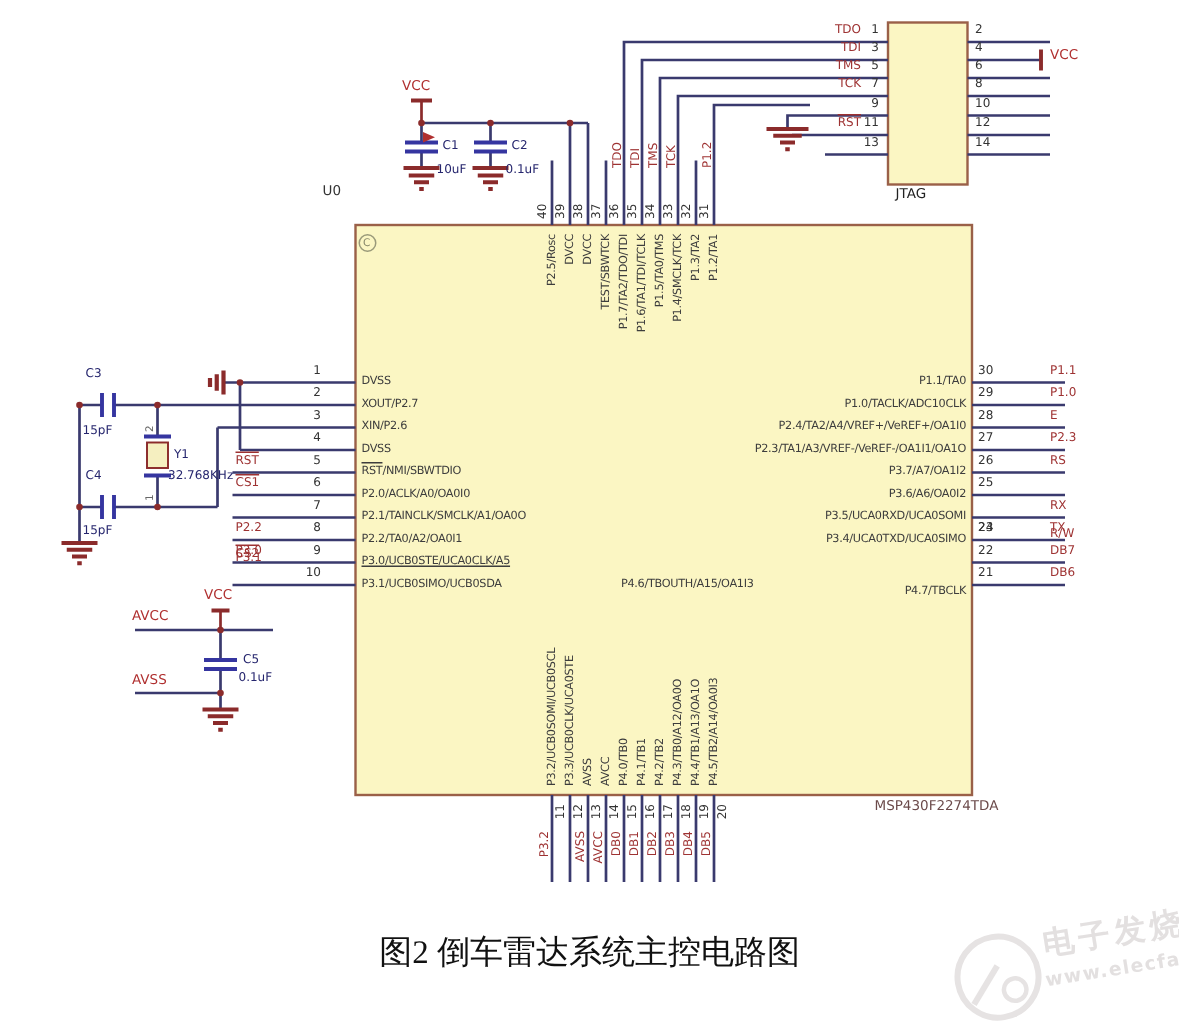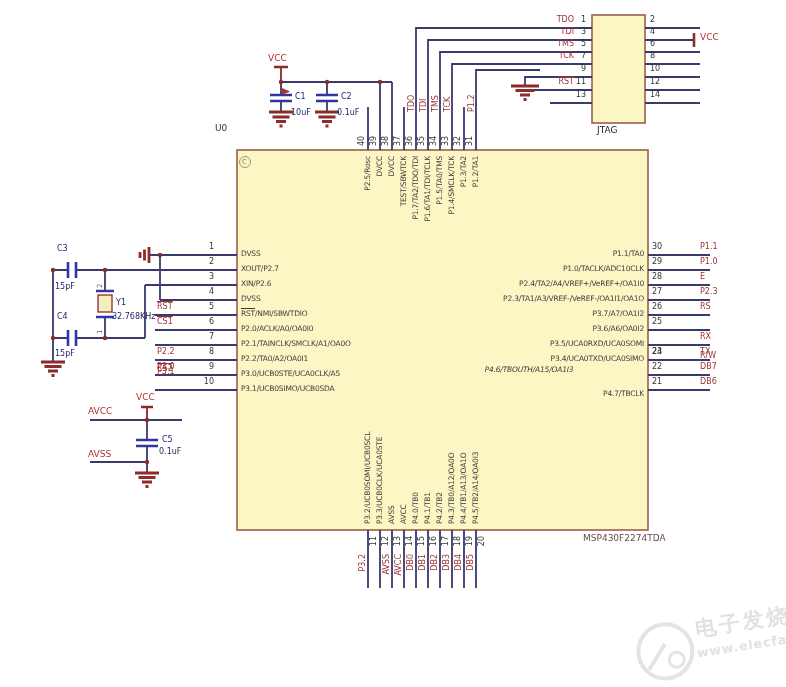--- a/index.html
+++ b/index.html
@@ -141,21 +141,21 @@
       <span class="t num" style="left: 188px; top: 318px; width: 26px; text-align: right;">6</span>
       <span class="t inner" style="left: 241px; top: 325px;">P2.0/ACLK/A0/OA0I0</span>
       <span class="t net ov" style="left: 157px; top: 318px;">CS1</span>
       <span class="t num" style="left: 188px; top: 333px; width: 26px; text-align: right;">7</span>
       <span class="t inner" style="left: 241px; top: 340px;">P2.1/TAINCLK/SMCLK/A1/OA0O</span>
       <span class="t net ov" style="left: 157px; top: 333px; margin-top: 32px;">CS2</span>
       <span class="t num" style="left: 188px; top: 348px; width: 26px; text-align: right;">8</span>
       <span class="t inner" style="left: 241px; top: 355px;">P2.2/TA0/A2/OA0I1</span>
       <span class="t net" style="left: 157px; top: 348px;">P2.2</span>
       <span class="t num" style="left: 188px; top: 363px; width: 26px; text-align: right;">9</span>
-      <span class="t inner" style="left: 241px; top: 370px;">P3.0/UCB0STE/UCA0CLK/A5</span>
+      <span class="t inner" style="left: 241px; top: 370px; text-decoration: underline;">P3.0/UCB0STE/UCA0CLK/A5</span>
       <span class="t net" style="left: 157px; top: 363px;">P3.0</span>
       <span class="t num" style="left: 188px; top: 378px; width: 26px; text-align: right;">10</span>
       <span class="t inner" style="left: 241px; top: 385px;">P3.1/UCB0SIMO/UCB0SDA</span>
       <span class="t net" style="left: 157px; top: 368px;">P3.1</span>
       <span class="t num" style="left: 652px; top: 243px;">30</span>
       <span class="t inner" style="left: 414px; top: 250px; width: 230px; text-align: right;">P1.1/TA0</span>
       <span class="t net" style="left: 700px; top: 243px;">P1.1</span>
       <span class="t num" style="left: 652px; top: 258px;">29</span>
       <span class="t inner" style="left: 414px; top: 265px; width: 230px; text-align: right;">P1.0/TACLK/ADC10CLK</span>
       <span class="t net" style="left: 700px; top: 258px;">P1.0</span>
@@ -174,21 +174,21 @@
       <span class="t num" style="left: 652px; top: 333px; margin-top: 15px;">24</span>
       <span class="t inner" style="left: 414px; top: 340px; width: 230px; text-align: right;">P3.5/UCA0RXD/UCA0SOMI</span>
       <span class="t net" style="left: 700px; top: 333px;">RX</span>
       <span class="t num" style="left: 652px; top: 348px;">23</span>
       <span class="t inner" style="left: 414px; top: 355px; width: 230px; text-align: right;">P3.4/UCA0TXD/UCA0SIMO</span>
       <span class="t net" style="left: 700px; top: 348px;">TX</span>
       <span class="t num" style="left: 652px; top: 363px;">22</span>
       <span class="t inner" style="left: 414px; top: 390px; width: 230px; text-align: right;">P4.7/TBCLK</span>
       <span class="t net" style="left: 700px; top: 363px;">DB7</span>
       <span class="t num" style="left: 652px; top: 378px;">21</span>
-      <span class="t inner" style="left: 414px; top: 366px; width: 230px; text-align: center; font-style: italic;">P4.6/TBOUTH/A15/OA1I3</span>
+      <span class="t inner" style="left: 414px; top: 385px; width: 230px; text-align: left;">P4.6/TBOUTH/A15/OA1I3</span>
       <span class="t net" style="left: 700px; top: 378px;">DB6</span>
       <span class="t num vup" style="left: 358px; top: 146px;">40</span>
       <span class="t inner vdown" style="left: 364px; top: 156px;">P2.5/Rosc</span>
       <span class="t num vup" style="left: 370px; top: 146px;">39</span>
       <span class="t inner vdown" style="left: 376px; top: 156px;">DVCC</span>
       <span class="t num vup" style="left: 382px; top: 146px;">38</span>
       <span class="t inner vdown" style="left: 388px; top: 156px;">DVCC</span>
       <span class="t num vup" style="left: 394px; top: 146px;">37</span>
       <span class="t inner vdown" style="left: 400px; top: 156px;">TEST/SBWTCK</span>
       <span class="t num vup" style="left: 406px; top: 146px;">36</span>
@@ -251,20 +251,21 @@
       <span class="t num" style="left: 560px; top: 91px; width: 26px; text-align: right;">13</span>
       <span class="t num" style="left: 650px; top: 16px;">2</span>
       <span class="t num" style="left: 650px; top: 28px;">4</span>
       <span class="t num" style="left: 650px; top: 40px;">6</span>
       <span class="t num" style="left: 650px; top: 52px;">8</span>
       <span class="t num" style="left: 650px; top: 65px;">10</span>
       <span class="t num" style="left: 650px; top: 78px;">12</span>
       <span class="t num" style="left: 650px; top: 91px;">14</span>
     </div>
 
+  <div class="caption">图2  倒车雷达系统主控电路图</div>
 
   <div class="watermark">
     <div class="wm-circle">
       <div class="wm-bar"></div>
         <div class="wm-ring"></div>
     </div>
     <div class="wm-brand">电子发烧友</div>
     <div class="wm-url">www.elecfans.com</div>
   </div>
 </div>

